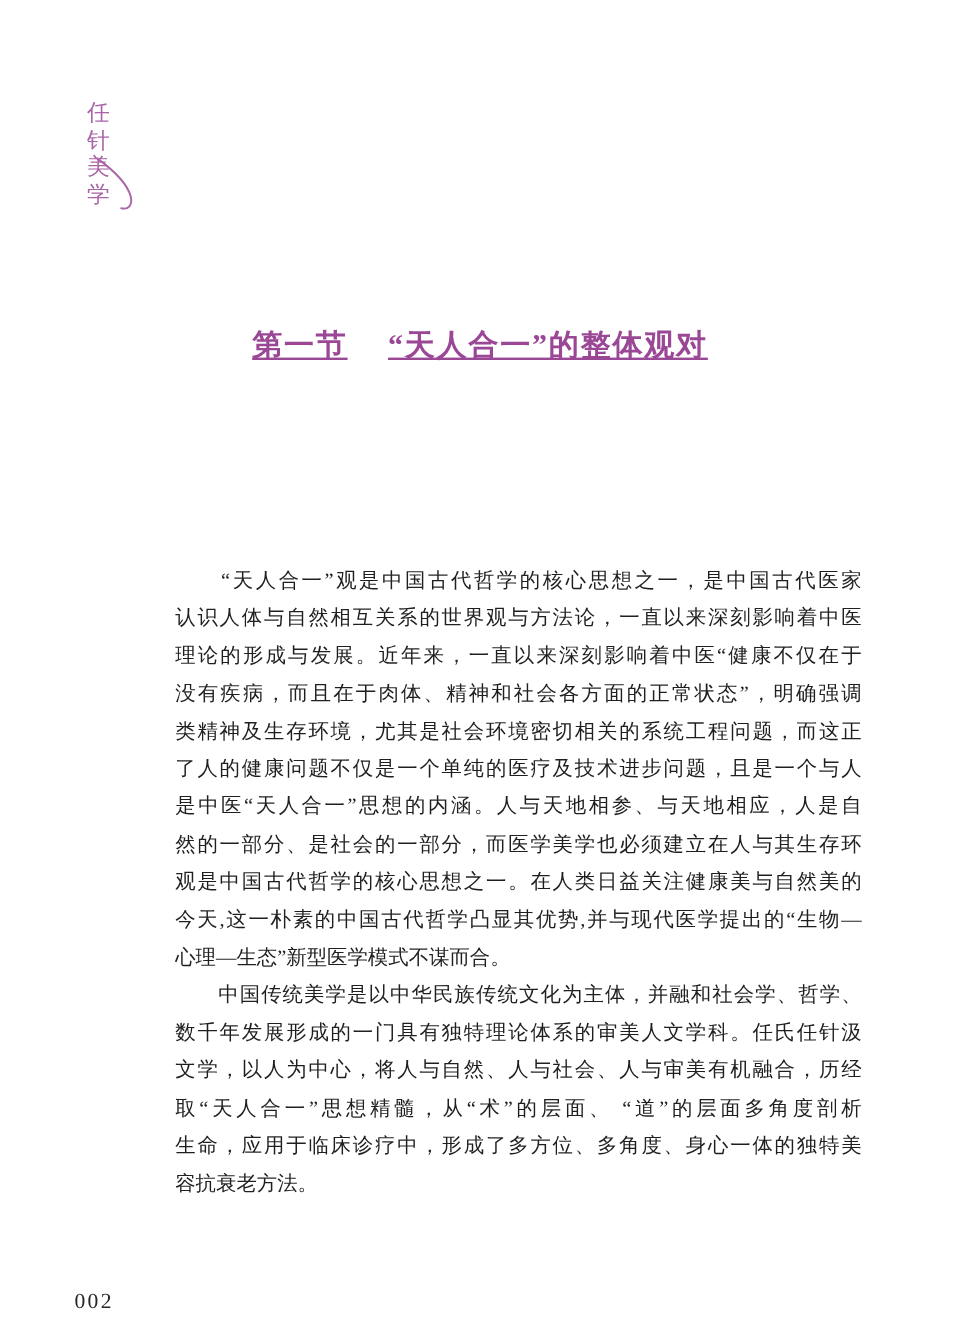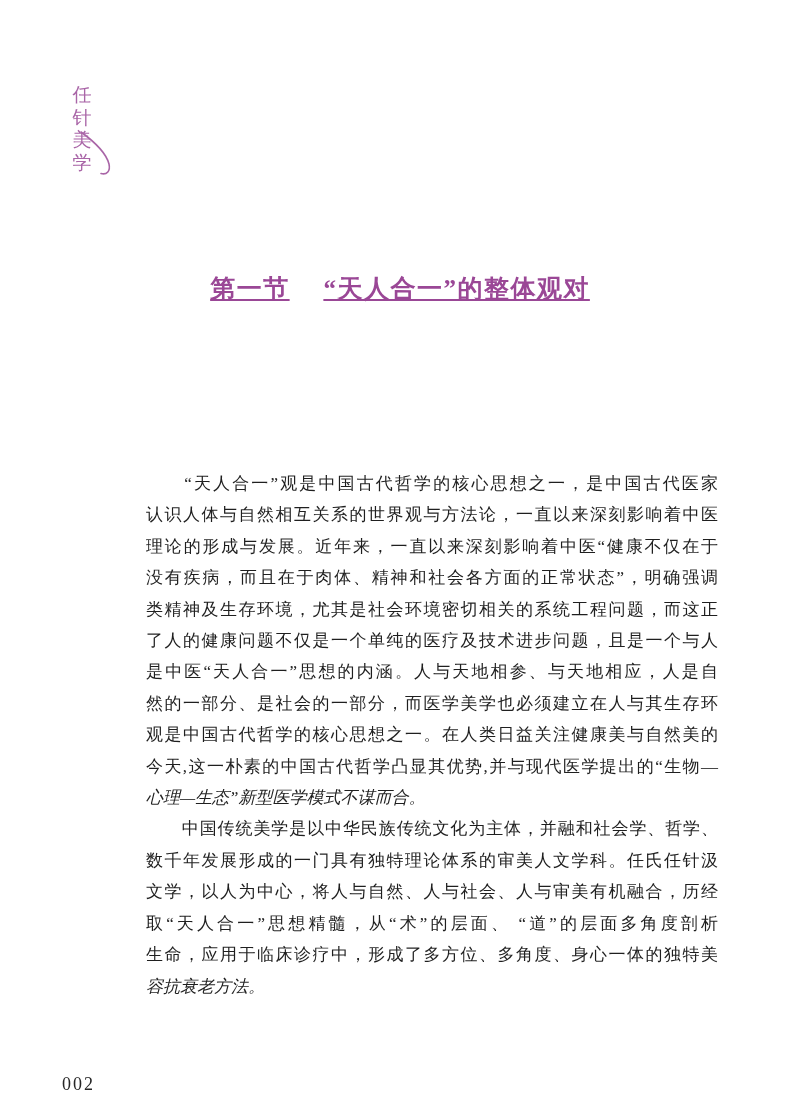--- a/index.html
+++ b/index.html
@@ -67,21 +67,20 @@
     margin-left: 32px;
   }
   .bline {
     text-align: justify;
     text-align-last: justify;
     text-justify: inter-character;
     white-space: pre-wrap;
   }
   .bline.para-end {
     text-align-last: left;
-    font-style: italic;
   }
   
   .pageno {
     position: absolute;
     left: 62px;
     top: 1038px;
     font-size: 18px;
     letter-spacing: 2px;
     color: #262626;
     margin-top: 36px;

